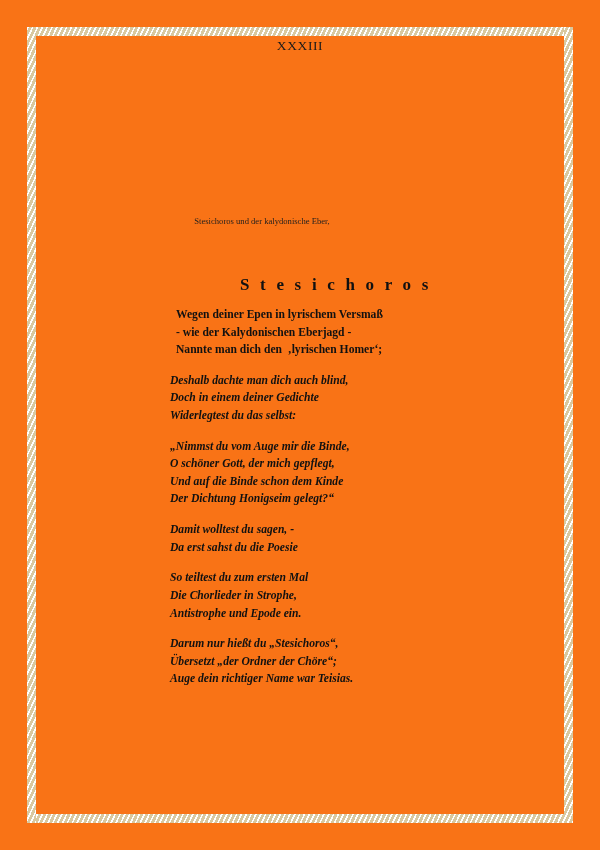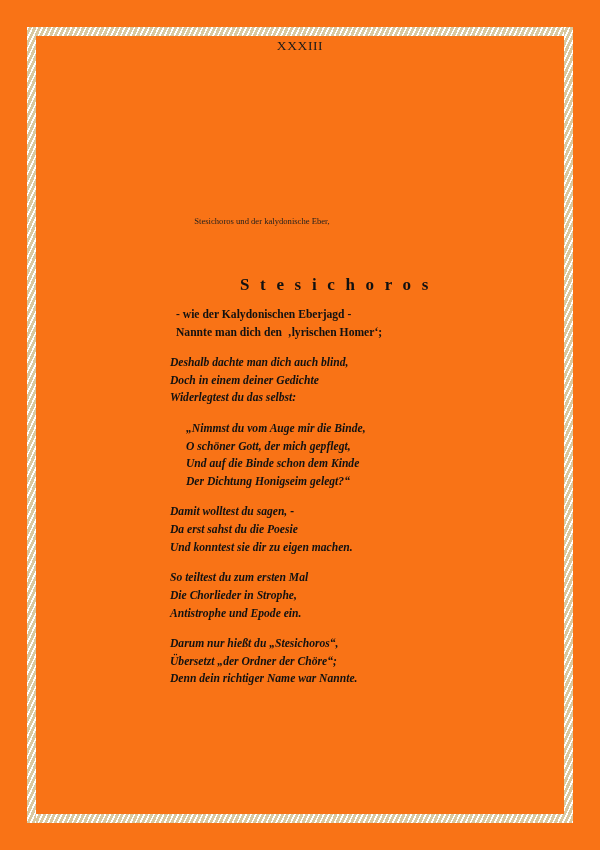--- a/index.html
+++ b/index.html
@@ -90,21 +90,20 @@
     font-size: 11.6px;
     font-weight: bold;
     line-height: 1.52;
     color: #111111;
   }
   .stanza {
     margin: 0 0 13px 0;
   }
   .stanza.italic {
     font-style: italic;
-    margin-left: 16px;
   }
   .line {
     white-space: pre;
   }
   .indent-1 { padding-left: 6px; }
   .indent-2 { padding-left: 0px; font-style: italic; }
 </style>
 </head>
 <body>
 
@@ -118,44 +117,44 @@
   <div class="page-number">XXXIII</div>
 
   <div class="caption">
     <div>Stesichoros und der kalydonische Eber,</div>
   </div>
 
   <div class="poem-title">S t e s i c h o r o s</div>
 
   <div class="poem">
     <div class="stanza indent-1">
+      <div class="line">Wegen deiner Epen in lyrischem Versmaß</div>
       <div class="line">- wie der Kalydonischen Eberjagd -</div>
       <div class="line">Nannte man dich den  ‚lyrischen Homer‘;</div>
     </div>
     <div class="stanza indent-2">
       <div class="line">Deshalb dachte man dich auch blind,</div>
       <div class="line">Doch in einem deiner Gedichte</div>
       <div class="line">Widerlegtest du das selbst:</div>
     </div>
     <div class="stanza indent-2 italic">
       <div class="line">„Nimmst du vom Auge mir die Binde,</div>
       <div class="line">O schöner Gott, der mich gepflegt,</div>
       <div class="line">Und auf die Binde schon dem Kinde</div>
       <div class="line">Der Dichtung Honigseim gelegt?“</div>
     </div>
     <div class="stanza indent-2">
       <div class="line">Damit wolltest du sagen, -</div>
       <div class="line">Da erst sahst du die Poesie</div>
-      <div class="line">Und konntest sie dir zu eigen machen.</div>
     </div>
     <div class="stanza indent-2">
       <div class="line">So teiltest du zum ersten Mal</div>
       <div class="line">Die Chorlieder in Strophe,</div>
       <div class="line">Antistrophe und Epode ein.</div>
     </div>
     <div class="stanza indent-2">
       <div class="line">Darum nur hießt du „Stesichoros“,</div>
       <div class="line">Übersetzt „der Ordner der Chöre“;</div>
-      <div class="line">Denn dein richtiger Name war Nannte.</div>
+      <div class="line">Auge dein richtiger Name war Teisias.</div>
     </div>
   </div>
 
 </div>
 
 </body></html>

